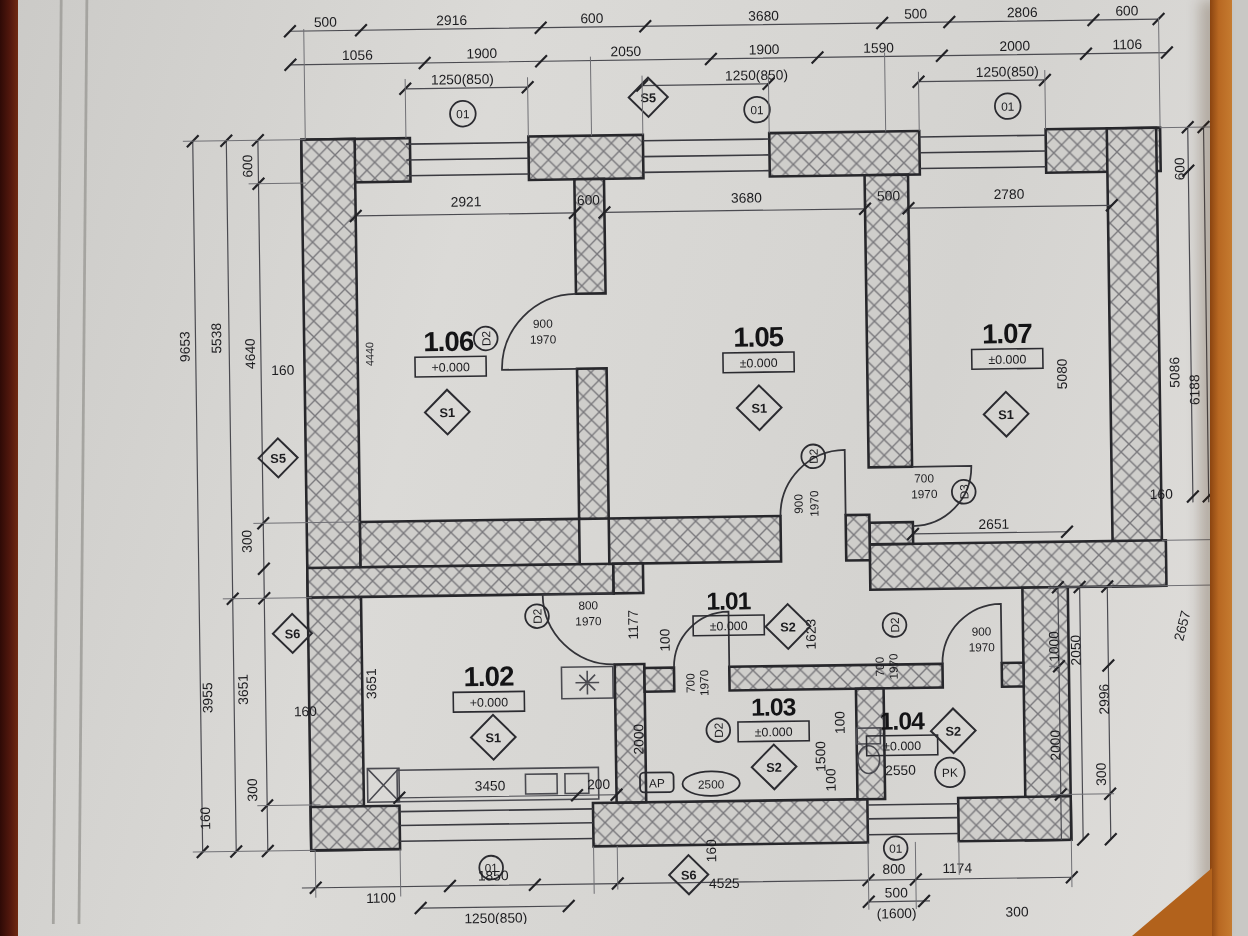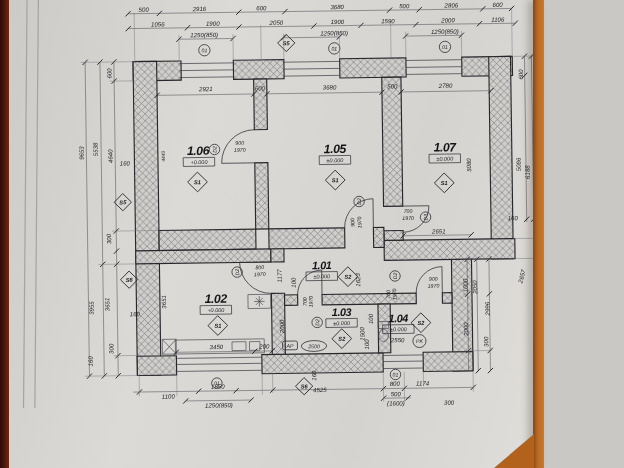--- a/index.html
+++ b/index.html
@@ -1,17 +1,17 @@
 <!DOCTYPE html>
 <html><head>
 <meta charset="utf-8">
 <style>
   html,body{margin:0;padding:0;}
   body{width:624px;height:468px;overflow:hidden;background:#c9c8c5;font-family:"Liberation Sans",sans-serif;}
-  .photo{position:relative;width:544px;height:468px;font-style:italic;}
+  .photo{position:relative;width:616px;height:468px;}
   .paper{position:absolute;inset:0;background:linear-gradient(105deg,#cbcac7 0%,#dbdad7 35%,#d4d3d0 70%,#e0dedb 100%);}
   .desk-left{position:absolute;left:0;top:0;width:9px;height:468px;background:linear-gradient(to right,#2e0a06,#55190e 60%,#702a12);}
   .desk-right{position:absolute;right:0;top:0;width:11px;height:468px;background:linear-gradient(to right,#8a4410,#b86822 40%,#c57b30);box-shadow:-5px 0 7px rgba(60,30,5,.25);}
   .desk-corner{position:absolute;right:10px;bottom:0;width:0;height:0;border-bottom:34px solid #b2621c;border-left:40px solid transparent;}
   svg{position:absolute;inset:0;}
   .wall{fill:url(#hatch);stroke:#27272b;stroke-width:1.3;}
   .dim{stroke:#4a4a50;stroke-width:.6;fill:none;}
   .tick{stroke:#222226;stroke-width:1.1;fill:none;}
   .ext{stroke:#6f6f74;stroke-width:.5;fill:none;}
   .win{stroke:#3a3a40;stroke-width:.8;fill:none;}

